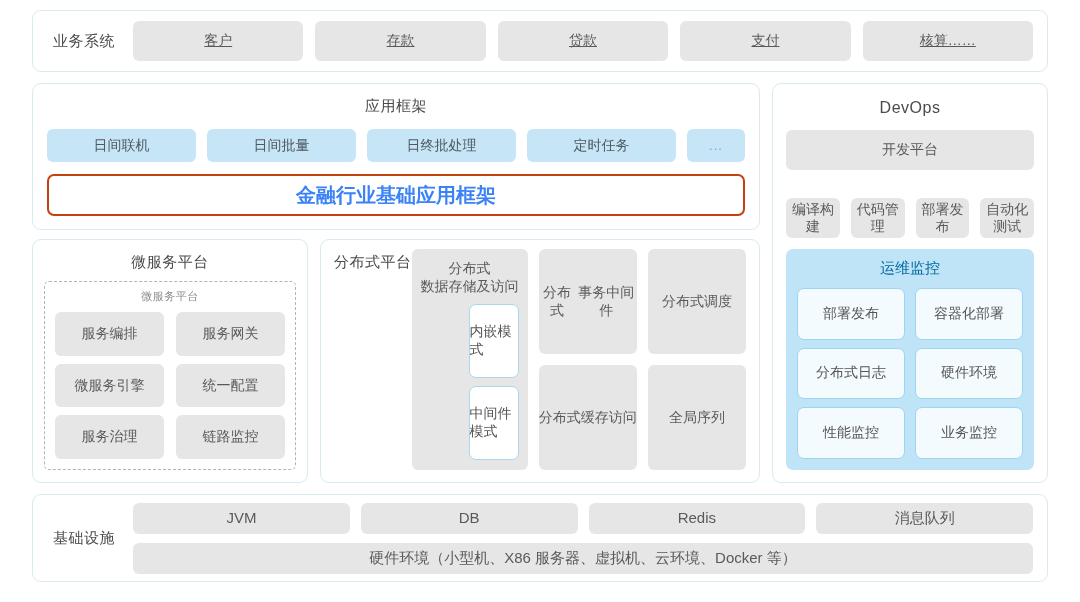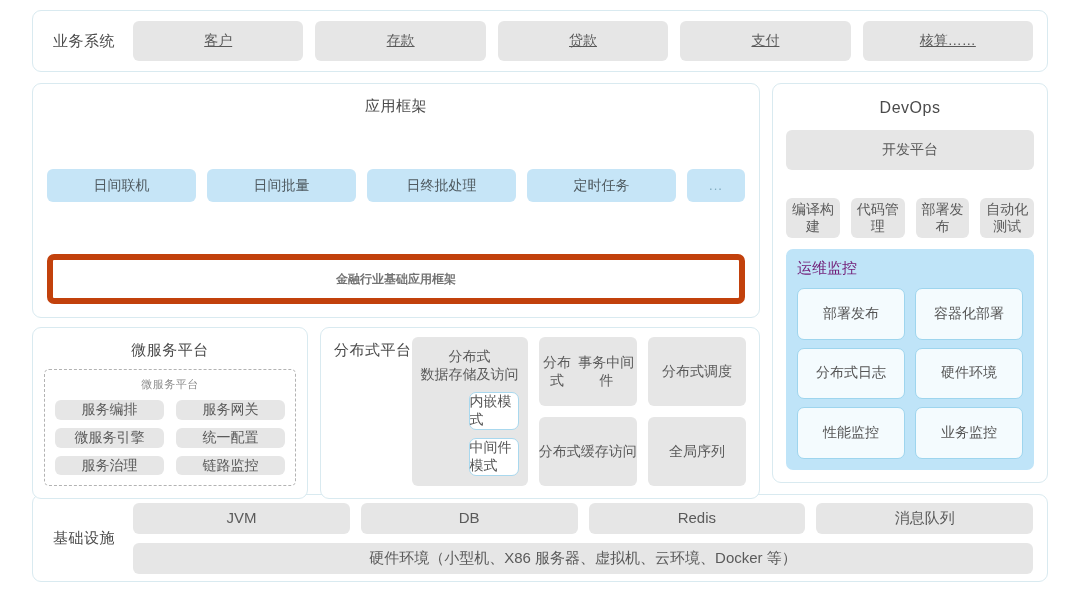--- a/index.html
+++ b/index.html
@@ -77,31 +77,31 @@
   .mid{
     margin-top:11px;
     display:flex;
     gap:12px;
     height:400px;
   }
   .mid-left{flex:1 1 auto;display:flex;flex-direction:column;gap:9px;}
   .mid-right{flex:0 0 276px;display:flex;flex-direction:column;}
 
   
-  .appfw{padding:10px 14px 13px 14px;display:flex;flex-direction:column;gap:40px;}
+  .appfw{padding:10px 14px 13px 14px;display:flex;flex-direction:column;}
   .appfw .panel-title{margin:3px 0 13px 0;}
   .appfw-pills{display:flex;gap:11px;margin-bottom:12px;}
   .appfw-pills .chip-blue{height:33px;flex:1;}
   .appfw-pills .chip-blue.narrow{flex:0 0 58px;color:#7fa9bd;letter-spacing:1px;font-size:13px;}
   .appfw-base{
     height:38px;
-    border:6px solid #c2410c;
+    border:2px solid #c2410c;
     border-radius:7px;
     display:flex;align-items:center;justify-content:center;
-    color:#737373;font-weight:bold;font-size:12px;
+    color:#3b82f6;font-weight:bold;font-size:20px;
     background:#fff;
   }
 
   
   .mid-lower{display:flex;gap:12px;flex:1;}
   .ms-panel{flex:0 0 276px;padding:9px 11px 12px 11px;display:flex;flex-direction:column;}
   .ms-panel .panel-title{margin:4px 0 9px 0;}
   .ms-dashed{
     flex:1;
     border:1px dashed #b3b3b3;
@@ -138,21 +138,21 @@
   .devops .chip{height:40px;}
   .devops-wide{margin-bottom:28px;}
   .devops-grid{display:grid;grid-template-columns:1fr 1fr 1fr 1fr;gap:11px;margin-bottom:11px;}
   .ops-box{
     flex:1;
     background:#bfe4f8;
     border-radius:7px;
     padding:7px 11px 11px 11px;
     display:flex;flex-direction:column;
   }
-  .ops-title{font-size:15px;color:#701a75;margin:3px 0 10px 0;}
+  .ops-title{text-align:center;font-size:15px;color:#0369a1;margin:3px 0 10px 0;}
   .ops-grid{flex:1;display:grid;grid-template-columns:1fr 1fr;grid-template-rows:1fr 1fr 1fr;gap:8px 10px;}
   .ops-grid .card-outline{background:#f4fbfe;border-color:#9ed5ee;font-size:14px;}
 
   
   .row-infra{
     margin-top:11px;
     height:88px;
     display:flex;align-items:center;
     padding:0 14px;
     gap:12px;

